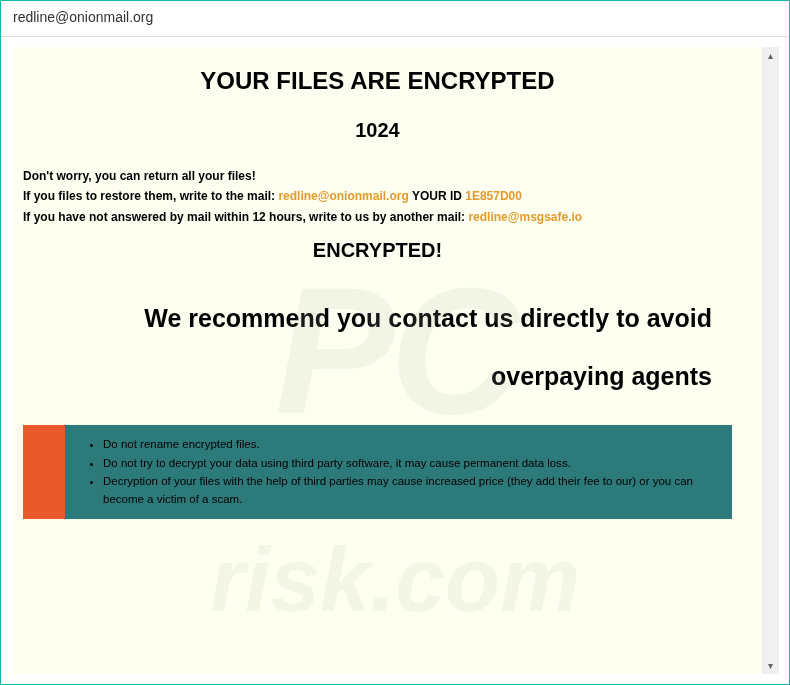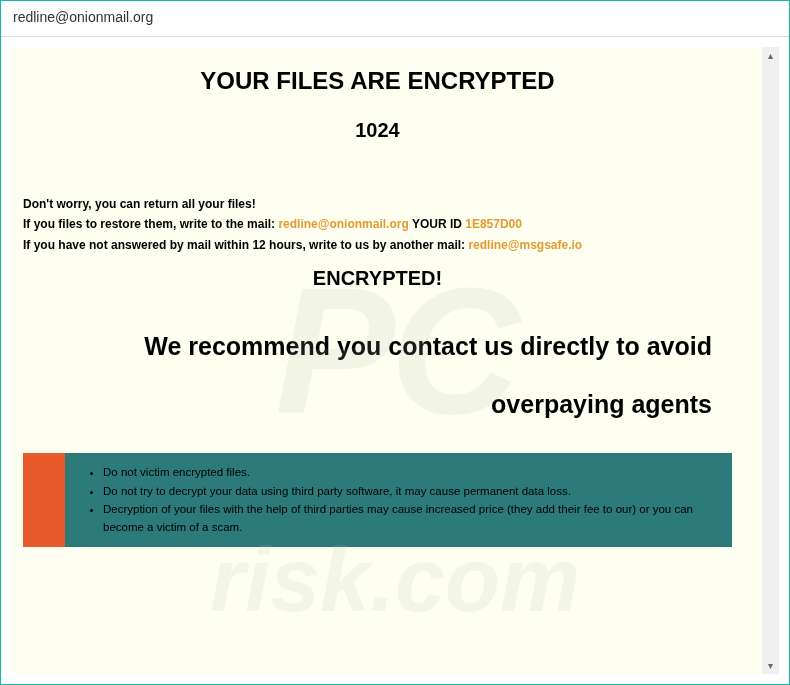--- a/index.html
+++ b/index.html
@@ -59,21 +59,21 @@
       font-size: 24px;
       font-weight: bold;
       color: #000;
       margin-bottom: 24px;
     }
     .sub-number {
       text-align: center;
       font-size: 20px;
       font-weight: bold;
       color: #000;
-      margin-bottom: 52px;
+      margin-bottom: 24px;
     }
     .info-block {
       font-size: 12px;
       line-height: 1.7;
       color: #000;
       margin-bottom: 12px;
     }
     .info-block .bold { font-weight: bold; }
     .orange { color: #e39b2f; font-weight: bold; }
     .attention {
@@ -160,21 +160,21 @@
           <span>If you have not answered by mail within 12 hours, write to us by another mail:   </span><span class="orange">redline@msgsafe.io</span>
         </div>
       </div>
 
       <div class="attention">ENCRYPTED!</div>
       <div class="recommend">We recommend you contact us directly to avoid overpaying agents</div>
 
       <div class="warn-box">
         <div class="warn-accent"></div>
         <ul class="warn-list">
-          <li>Do not victim encrypted files.</li>
+          <li>Do not rename encrypted files.</li>
           <li>Do not try to decrypt your data using third party software, it may cause permanent data loss.</li>
           <li>Decryption of your files with the help of third parties may cause increased price (they add their fee to our) or you can become a victim of a scam.</li>
         </ul>
       </div>
     </div>
 
     <div class="scrollbar-track">
       <div class="scroll-arrow up">▴</div>
       <div class="scroll-arrow down">▾</div>
     </div>

